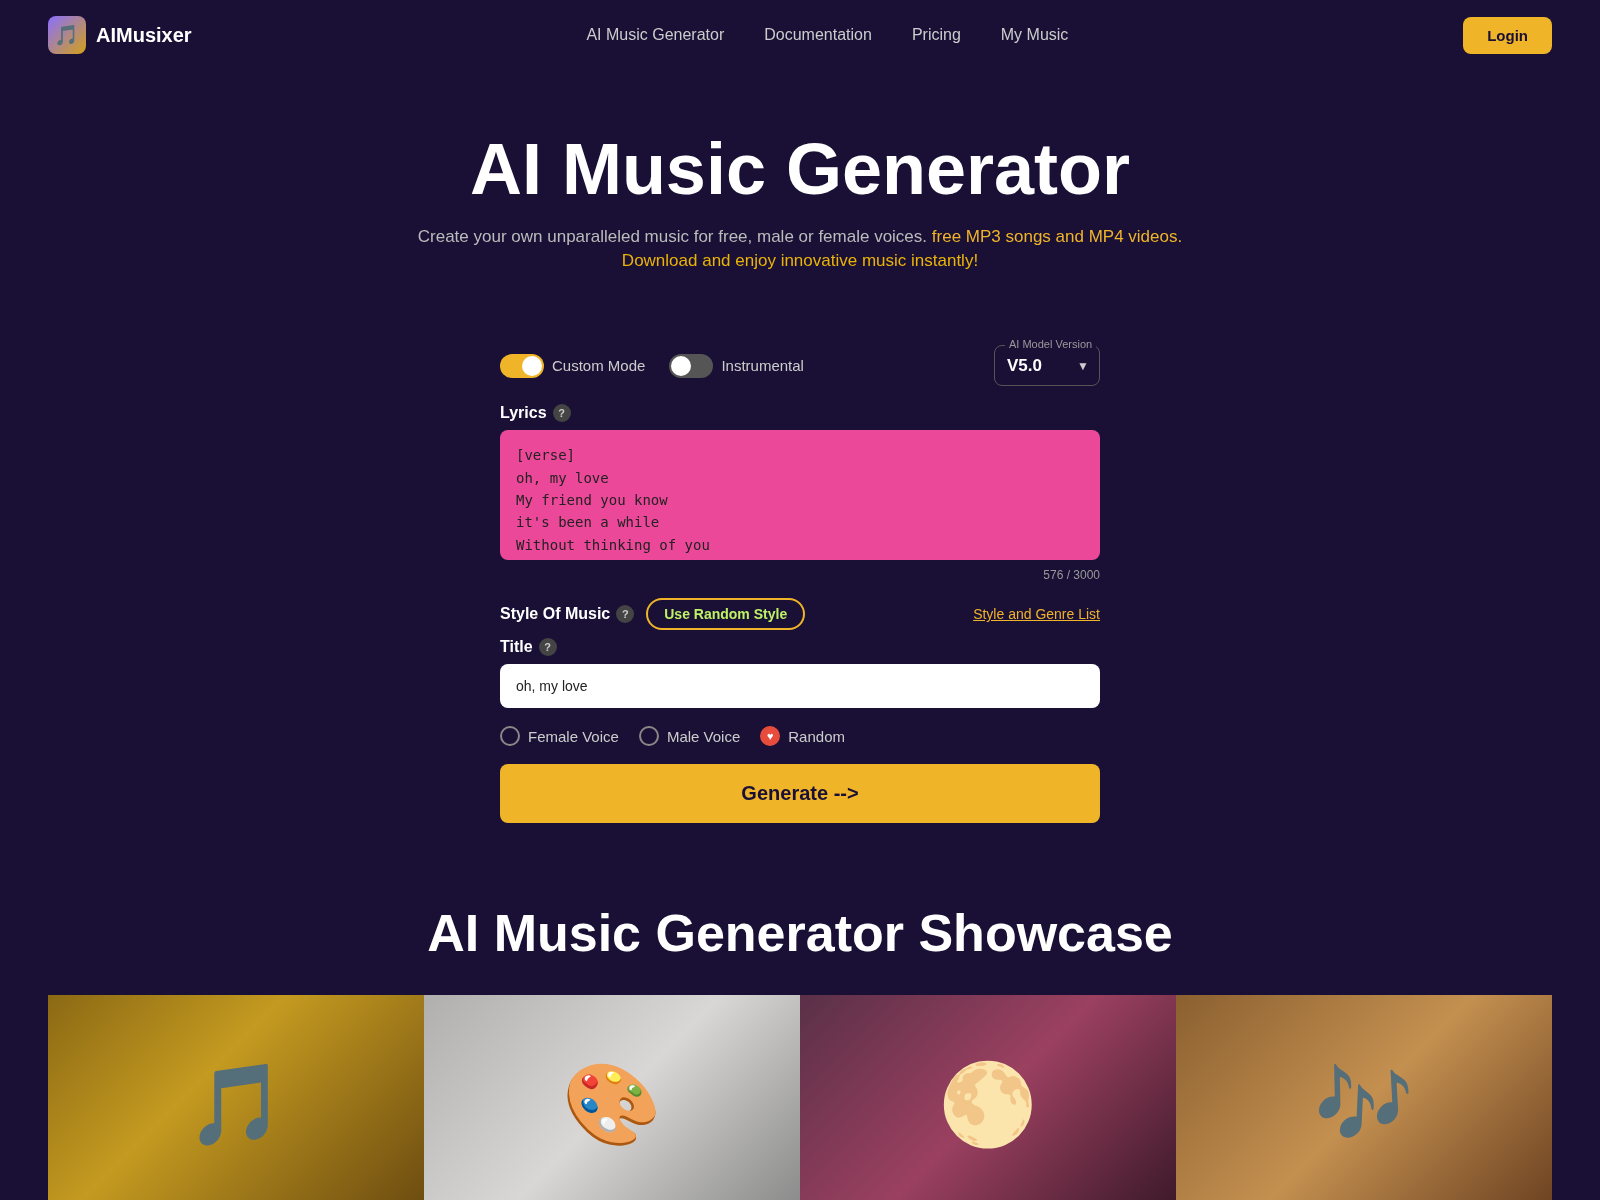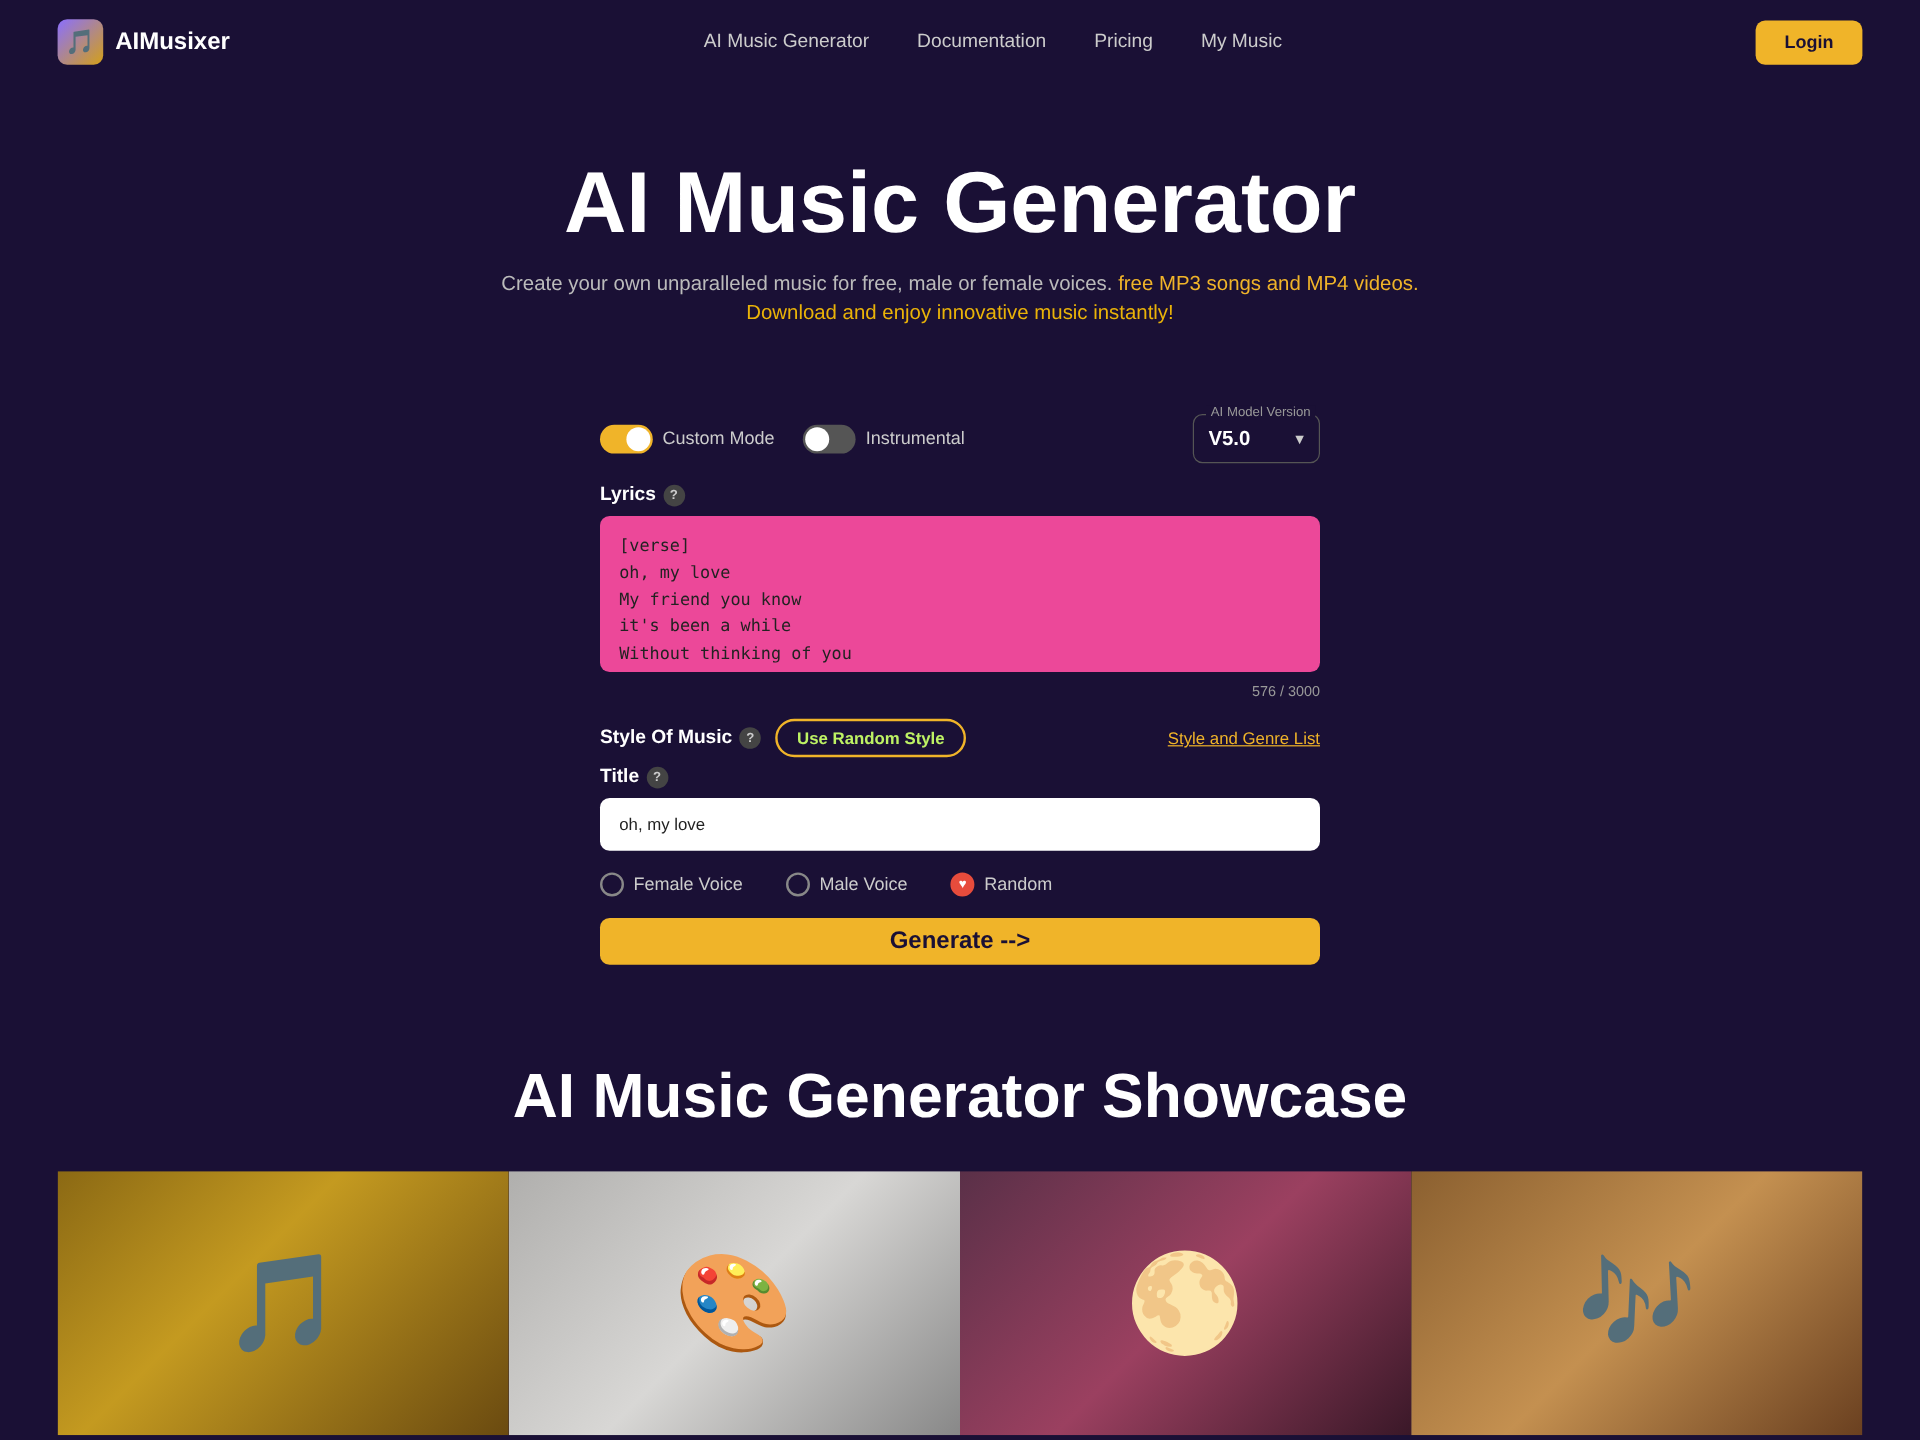--- a/index.html
+++ b/index.html
@@ -268,21 +268,21 @@
       padding: 14px 16px;
       font-size: 14px;
       color: #222;
       outline: none;
     }
 
     
     .voice-row {
       display: flex;
       align-items: flex-start;
-      gap: 36px;
+      gap: 20px;
       margin: 18px 0;
     }
     .voice-option {
       display: flex;
       align-items: center;
       gap: 8px;
       font-size: 15px;
       color: #ccc;
       cursor: pointer;
     }
@@ -307,21 +307,21 @@
       line-height: 1;
     }
 
     
     .generate-btn {
       width: 100%;
       background: #f0b429;
       color: #1a1035;
       border: none;
       border-radius: 8px;
-      padding: 8px;
+      padding: 18px;
       font-size: 20px;
       font-weight: 700;
       cursor: pointer;
       margin-bottom: 60px;
     }
 
     
     .showcase {
       text-align: center;
       padding: 20px 48px 0;

